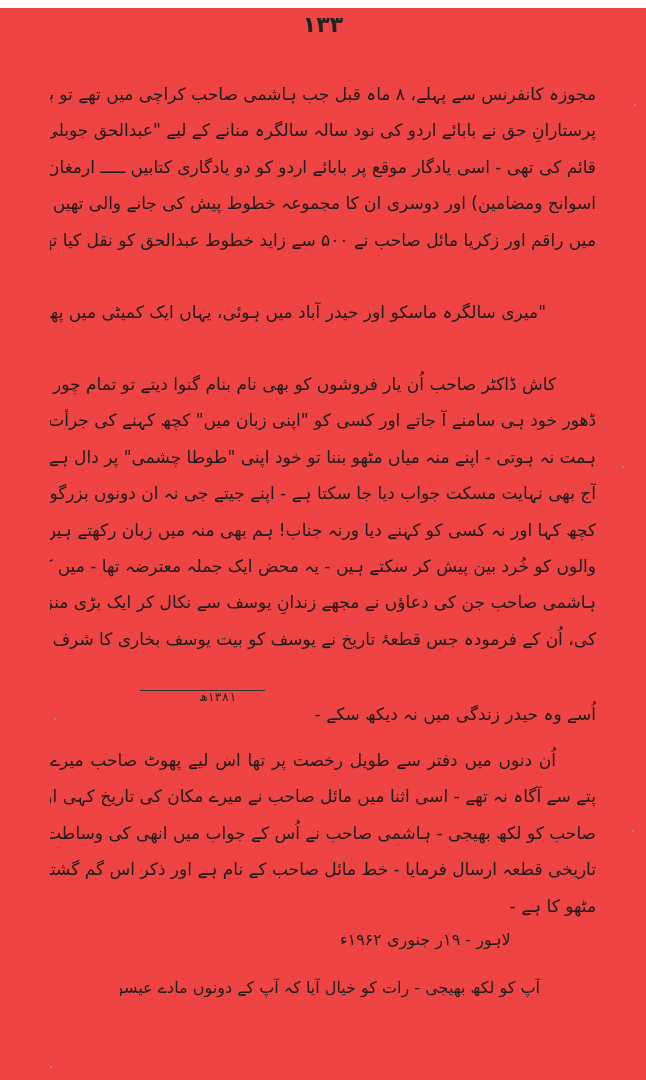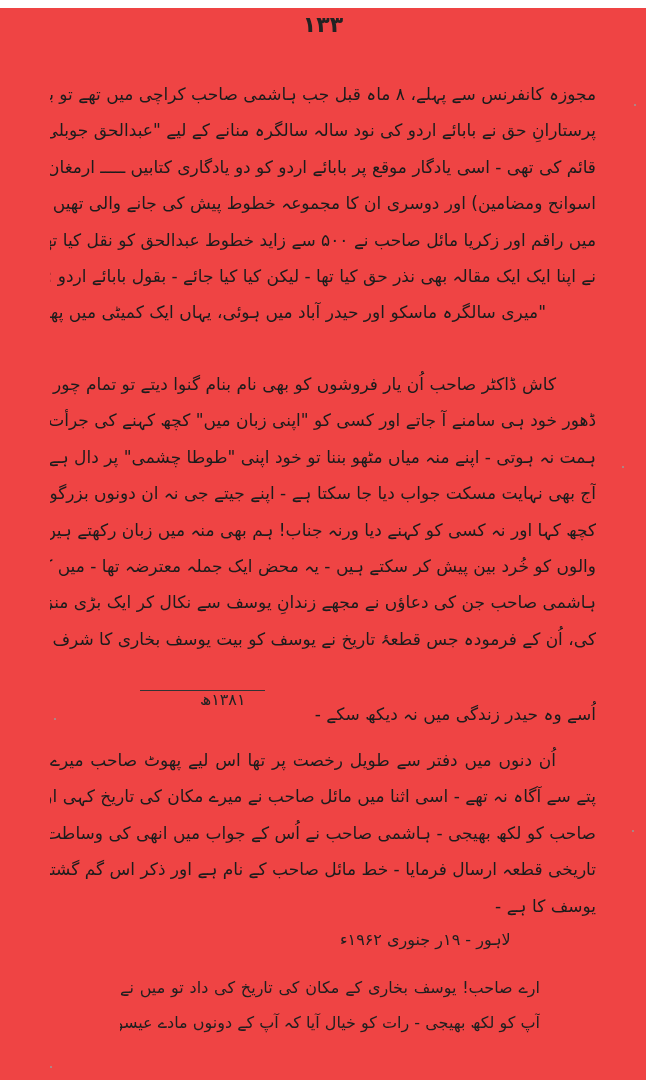--- a/index.html
+++ b/index.html
@@ -50,23 +50,24 @@
       text-align-last: justify;
     }
     .line.short { text-align-last: right; }
     .quote-line { padding-right: 40px; text-align-last: right; }
     .quote-line.first { padding-right: 50px; }
     .indent { padding-right: 40px; }
     .footnote-mark {
       position: absolute;
       left: 200px;
       top: 682px;
-      font-size: 16px;
+      font-size: 12px;
       direction: rtl;
       color: #222;
+      font-family: Liberation Mono, monospace;
     }
     .underline-bar {
       position: absolute;
       left: 140px;
       top: 682px;
       width: 125px;
       height: 1px;
       background: #333;
     }
     .dateline {
@@ -96,21 +97,20 @@
 <div class="page">
 
   <div class="page-number">۱۳۳</div>
 
   <div class="text-block" style="top:68px;">
     <span class="line">مجوزہ کانفرنس سے پہلے، ۸ ماہ قبل جب ہاشمی صاحب کراچی میں تھے تو بعض مخلص اور</span>
     <span class="line">پرستارانِ حق نے بابائے اردو کی نود سالہ سالگرہ منانے کے لیے "عبدالحق جوبلی کمیٹی"</span>
     <span class="line">قائم کی تھی - اسی یادگار موقع پر بابائے اردو کو دو یادگاری کتابیں ـــــ ارمغان جوبلی</span>
     <span class="line">اسوانح ومضامین) اور دوسری ان کا مجموعہ خطوط پیش کی جانے والی تھیں - اس ضمن</span>
     <span class="line">میں راقم اور زکریا مائل صاحب نے ۵۰۰ سے زاید خطوط عبدالحق کو نقل کیا تھا اور دونوں</span>
-    <span class="line">نے اپنا ایک ایک مقالہ بھی نذر حق کیا تھا - لیکن کیا کیا جائے - بقول بابائے اردو :</span>
   </div>
 
   <div class="text-block" style="top:286px;">
     <span class="line quote-line first">"میری سالگرہ ماسکو اور حیدر آباد میں ہوئی، یہاں ایک کمیٹی میں پھوٹ</span>
   </div>
 
   <div class="text-block" style="top:358px;">
     <span class="line indent">کاش ڈاکٹر صاحب اُن یار فروشوں کو بھی نام بنام گنوا دیتے تو تمام چور اور</span>
     <span class="line">ڈھور خود ہی سامنے آ جاتے اور کسی کو "اپنی زبان میں" کچھ کہنے کی جرأت اور</span>
     <span class="line">ہمت نہ ہوتی - اپنے منہ میاں مٹھو بننا تو خود اپنی "طوطا چشمی" پر دال ہے جس کا</span>
@@ -126,27 +126,26 @@
 
   <div class="text-block" style="top:688px;">
     <span class="line short">اُسے وہ حیدر زندگی میں نہ دیکھ سکے -</span>
   </div>
 
   <div class="text-block" style="top:734px;">
     <span class="line indent">اُن دنوں میں دفتر سے طویل رخصت پر تھا اس لیے پھوٹ صاحب میرے</span>
     <span class="line">پتے سے آگاہ نہ تھے - اسی اثنا میں مائل صاحب نے میرے مکان کی تاریخ کہی اور ہاشمی</span>
     <span class="line">صاحب کو لکھ بھیجی - ہاشمی صاحب نے اُس کے جواب میں انھی کی وساطت سے یہ</span>
     <span class="line">تاریخی قطعہ ارسال فرمایا - خط مائل صاحب کے نام ہے اور ذکر اس گم گشتہ و گم نام</span>
-    <span class="line short">یوسف کا ہے -</span>
+    <span class="line short">مٹھو کا ہے -</span>
   </div>
 
   <div class="dateline">لاہور - ۱۹ر جنوری ۱۹۶۲ء</div>
 
   <div class="letter">
-    <span class="line">ارے صاحب! یوسف بخاری کے مکان کی تاریخ کی داد تو میں نے</span>
     <span class="line">آپ کو لکھ بھیجی - رات کو خیال آیا کہ آپ کے دونوں مادے عیسوی</span>
   </div>
 
   <div class="speck" style="left:634px;top:96px;"></div>
   <div class="speck" style="left:622px;top:458px;"></div>
   <div class="speck" style="left:54px;top:710px;"></div>
   <div class="speck" style="left:632px;top:822px;"></div>
   <div class="speck" style="left:50px;top:1058px;"></div>
 </div>
 

